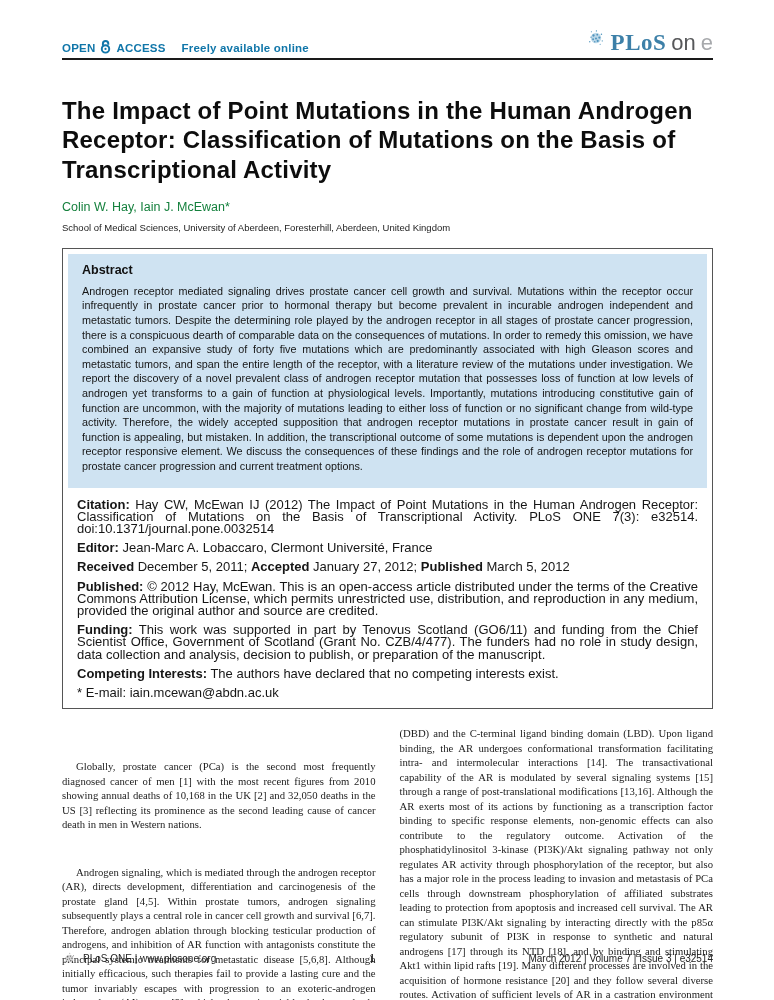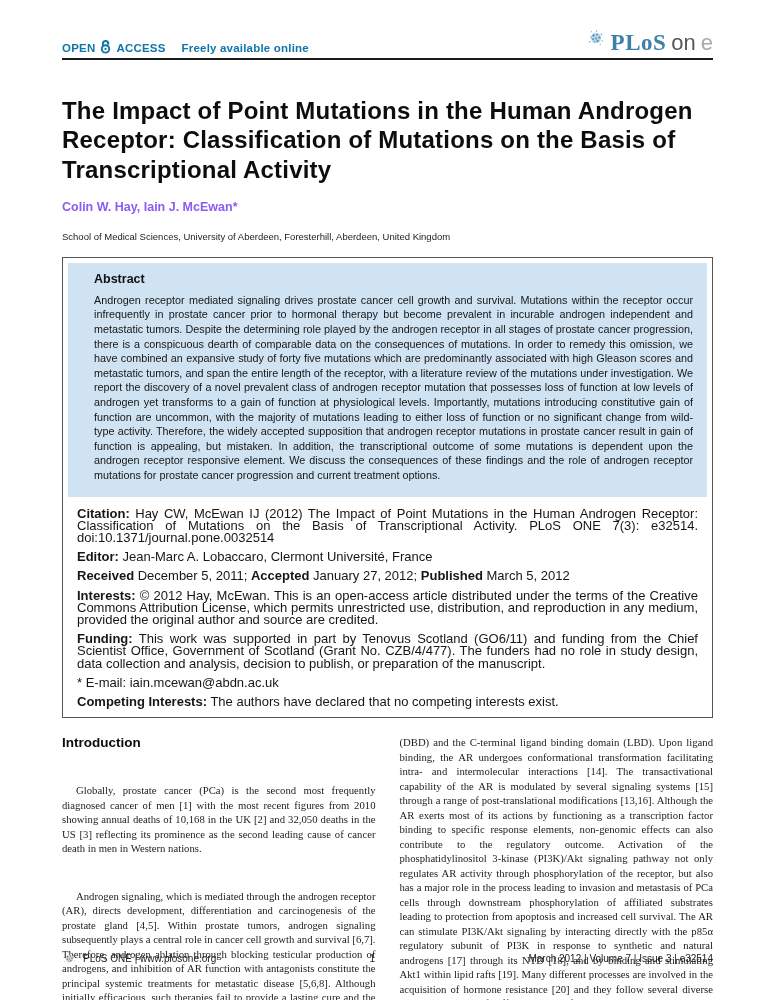--- a/index.html
+++ b/index.html
@@ -15,25 +15,25 @@
   }
   .oa-line{display:flex;align-items:flex-end;gap:4px;color:#1076a9;font-weight:700;font-size:11.5px;letter-spacing:.2px;}
   .oa-icon{display:inline-block;width:13px;height:15px;color:#1076a9;}
   .logo{display:flex;align-items:flex-end;gap:5px;line-height:1;}
   .logo-sphere{width:20px;height:20px;margin-bottom:6px;}
   .logo-plos{font-family:"Liberation Serif",serif;font-size:23px;color:#3d80a8;font-weight:700;letter-spacing:.5px;}
   .logo-one-on{font-size:22px;font-weight:400;color:#57585a;}
   .logo-one-e{font-size:22px;font-weight:400;color:#a7a9ac;}
   
   .title{margin-top:36px;font-size:24px;font-weight:700;line-height:1.22;color:#0d0d0d;letter-spacing:.2px;}
-  .authors{font-size:12.5px;font-weight:700;color:#8b5cf6;}
-  .affiliation{margin-top:17px;font-size:9.5px;color:#222;}
+  .authors{font-size:12.5px;font-weight:400;color:#15803d;}
+  .affiliation{margin-top:8px;font-size:9.5px;color:#222;}
   
   .absbox{margin-top:15px;border:1px solid #555;padding:5px;}
-  .abstract{background:#cfe3f2;padding:9px 14px 14px 26px;}
+  .abstract{background:#cfe3f2;padding:9px 14px 14px 14px;}
   .abstract h2{margin:0 0 7px 0;font-size:12.5px;font-weight:700;color:#111;}
   .abstract p{margin:0;font-size:10.8px;line-height:14.6px;text-align:justify;color:#161616;}
   .meta{padding:4px 9px 4px 9px;}
   .meta p{margin:7px 0 0 0;font-size:13px;line-height:12.2px;text-align:justify;color:#161616;}
   .meta b{font-weight:700;}
   
   .columns{display:flex;gap:24px;margin-top:17px;}
   .col{width:314px;}
   .intro-h{font-size:13.5px;font-weight:700;margin:0 0 13px 0;color:#0d0d0d;}
   .body-text p{
@@ -103,30 +103,29 @@
 
   <div class="absbox">
     <div class="abstract">
       <h2>Abstract</h2>
       <p>Androgen receptor mediated signaling drives prostate cancer cell growth and survival. Mutations within the receptor occur infrequently in prostate cancer prior to hormonal therapy but become prevalent in incurable androgen independent and metastatic tumors. Despite the determining role played by the androgen receptor in all stages of prostate cancer progression, there is a conspicuous dearth of comparable data on the consequences of mutations. In order to remedy this omission, we have combined an expansive study of forty five mutations which are predominantly associated with high Gleason scores and metastatic tumors, and span the entire length of the receptor, with a literature review of the mutations under investigation. We report the discovery of a novel prevalent class of androgen receptor mutation that possesses loss of function at low levels of androgen yet transforms to a gain of function at physiological levels. Importantly, mutations introducing constitutive gain of function are uncommon, with the majority of mutations leading to either loss of function or no significant change from wild-type activity. Therefore, the widely accepted supposition that androgen receptor mutations in prostate cancer result in gain of function is appealing, but mistaken. In addition, the transcriptional outcome of some mutations is dependent upon the androgen receptor responsive element. We discuss the consequences of these findings and the role of androgen receptor mutations for prostate cancer progression and current treatment options.</p>
     </div>
     <div class="meta">
       <p><b>Citation:</b><span> Hay CW, McEwan IJ (2012) The Impact of Point Mutations in the Human Androgen Receptor: Classification of Mutations on the Basis of Transcriptional Activity. PLoS ONE 7(3): e32514. doi:10.1371/journal.pone.0032514</span></p>
       <p><b>Editor:</b><span> Jean-Marc A. Lobaccaro, Clermont Université, France</span></p>
       <p><b>Received</b><span> December 5, 2011; </span><b>Accepted</b><span> January 27, 2012; </span><b>Published</b><span> March 5, 2012</span></p>
-      <p><b>Interests:</b><span> © 2012 Hay, McEwan. This is an open-access article distributed under the terms of the Creative Commons Attribution License, which permits unrestricted use, distribution, and reproduction in any medium, provided the original author and source are credited.</span></p>
+      <p><b>Published:</b><span> © 2012 Hay, McEwan. This is an open-access article distributed under the terms of the Creative Commons Attribution License, which permits unrestricted use, distribution, and reproduction in any medium, provided the original author and source are credited.</span></p>
       <p><b>Funding:</b><span> This work was supported in part by Tenovus Scotland (GO6/11) and funding from the Chief Scientist Office, Government of Scotland (Grant No. CZB/4/477). The funders had no role in study design, data collection and analysis, decision to publish, or preparation of the manuscript.</span></p>
+      <p><b>Competing Interests:</b><span> The authors have declared that no competing interests exist.</span></p>
       <p><span>* E-mail: iain.mcewan@abdn.ac.uk</span></p>
-      <p><b>Competing Interests:</b><span> The authors have declared that no competing interests exist.</span></p>
     </div>
   </div>
 
   <div class="columns">
     <div class="col body-text">
-      <h3 class="intro-h">Introduction</h3>
       <p class="indent">Globally, prostate cancer (PCa) is the second most frequently diagnosed cancer of men [1] with the most recent figures from 2010 showing annual deaths of 10,168 in the UK [2] and 32,050 deaths in the US [3] reflecting its prominence as the second leading cause of cancer death in men in Western nations.</p>
       <p class="indent">Androgen signaling, which is mediated through the androgen receptor (AR), directs development, differentiation and carcinogenesis of the prostate gland [4,5]. Within prostate tumors, androgen signaling subsequently plays a central role in cancer cell growth and survival [6,7]. Therefore, androgen ablation through blocking testicular production of androgens, and inhibition of AR function with antagonists constitute the principal systemic treatments for metastatic disease [5,6,8]. Although initially efficacious, such therapies fail to provide a lasting cure and the tumor invariably escapes with progression to an exoteric-androgen independent (AI) state [9] which almost invariably leads to death. Hormone refractory tumors continue to express functional AR which plays a critical role in AI cells [10,11] where it drives a different transcriptome compared to androgen-sensitive cells [12].</p>
       <p class="indent">The AR, like other members of the steroid hormone receptor family, is a ligand-activated transcription factor which has distinct structural and functional domains [13]: the N-terminal domain (NTD) important for transactivation; the DNA binding domain</p>
     </div>
     <div class="col body-text">
       <p>(DBD) and the C-terminal ligand binding domain (LBD). Upon ligand binding, the AR undergoes conformational transformation facilitating intra- and intermolecular interactions [14]. The transactivational capability of the AR is modulated by several signaling systems [15] through a range of post-translational modifications [13,16]. Although the AR exerts most of its actions by functioning as a transcription factor binding to specific response elements, non-genomic effects can also contribute to the regulatory outcome. Activation of the phosphatidylinositol 3-kinase (PI3K)/Akt signaling pathway not only regulates AR activity through phosphorylation of the receptor, but also has a major role in the process leading to invasion and metastasis of PCa cells through downstream phosphorylation of affiliated substrates leading to protection from apoptosis and increased cell survival. The AR can stimulate PI3K/Akt signaling by interacting directly with the p85α regulatory subunit of PI3K in response to synthetic and natural androgens [17] through its NTD [18], and by binding and stimulating Akt1 within lipid rafts [19]. Many different processes are involved in the acquisition of hormone resistance [20] and they follow several diverse routes. Activation of sufficient levels of AR in a castration environment can occur through missense mutations within the AR [21], or splice variants, which result in: enhanced binding of androgens; creation of a constitutively active receptor [22–25]; promiscuous binding of other ligands [26–30] or altered recruitment of co-activators and co-repressors to the NTD and LBD. The levels</p>
     </div>
   </div>
 
   <div class="footer">

